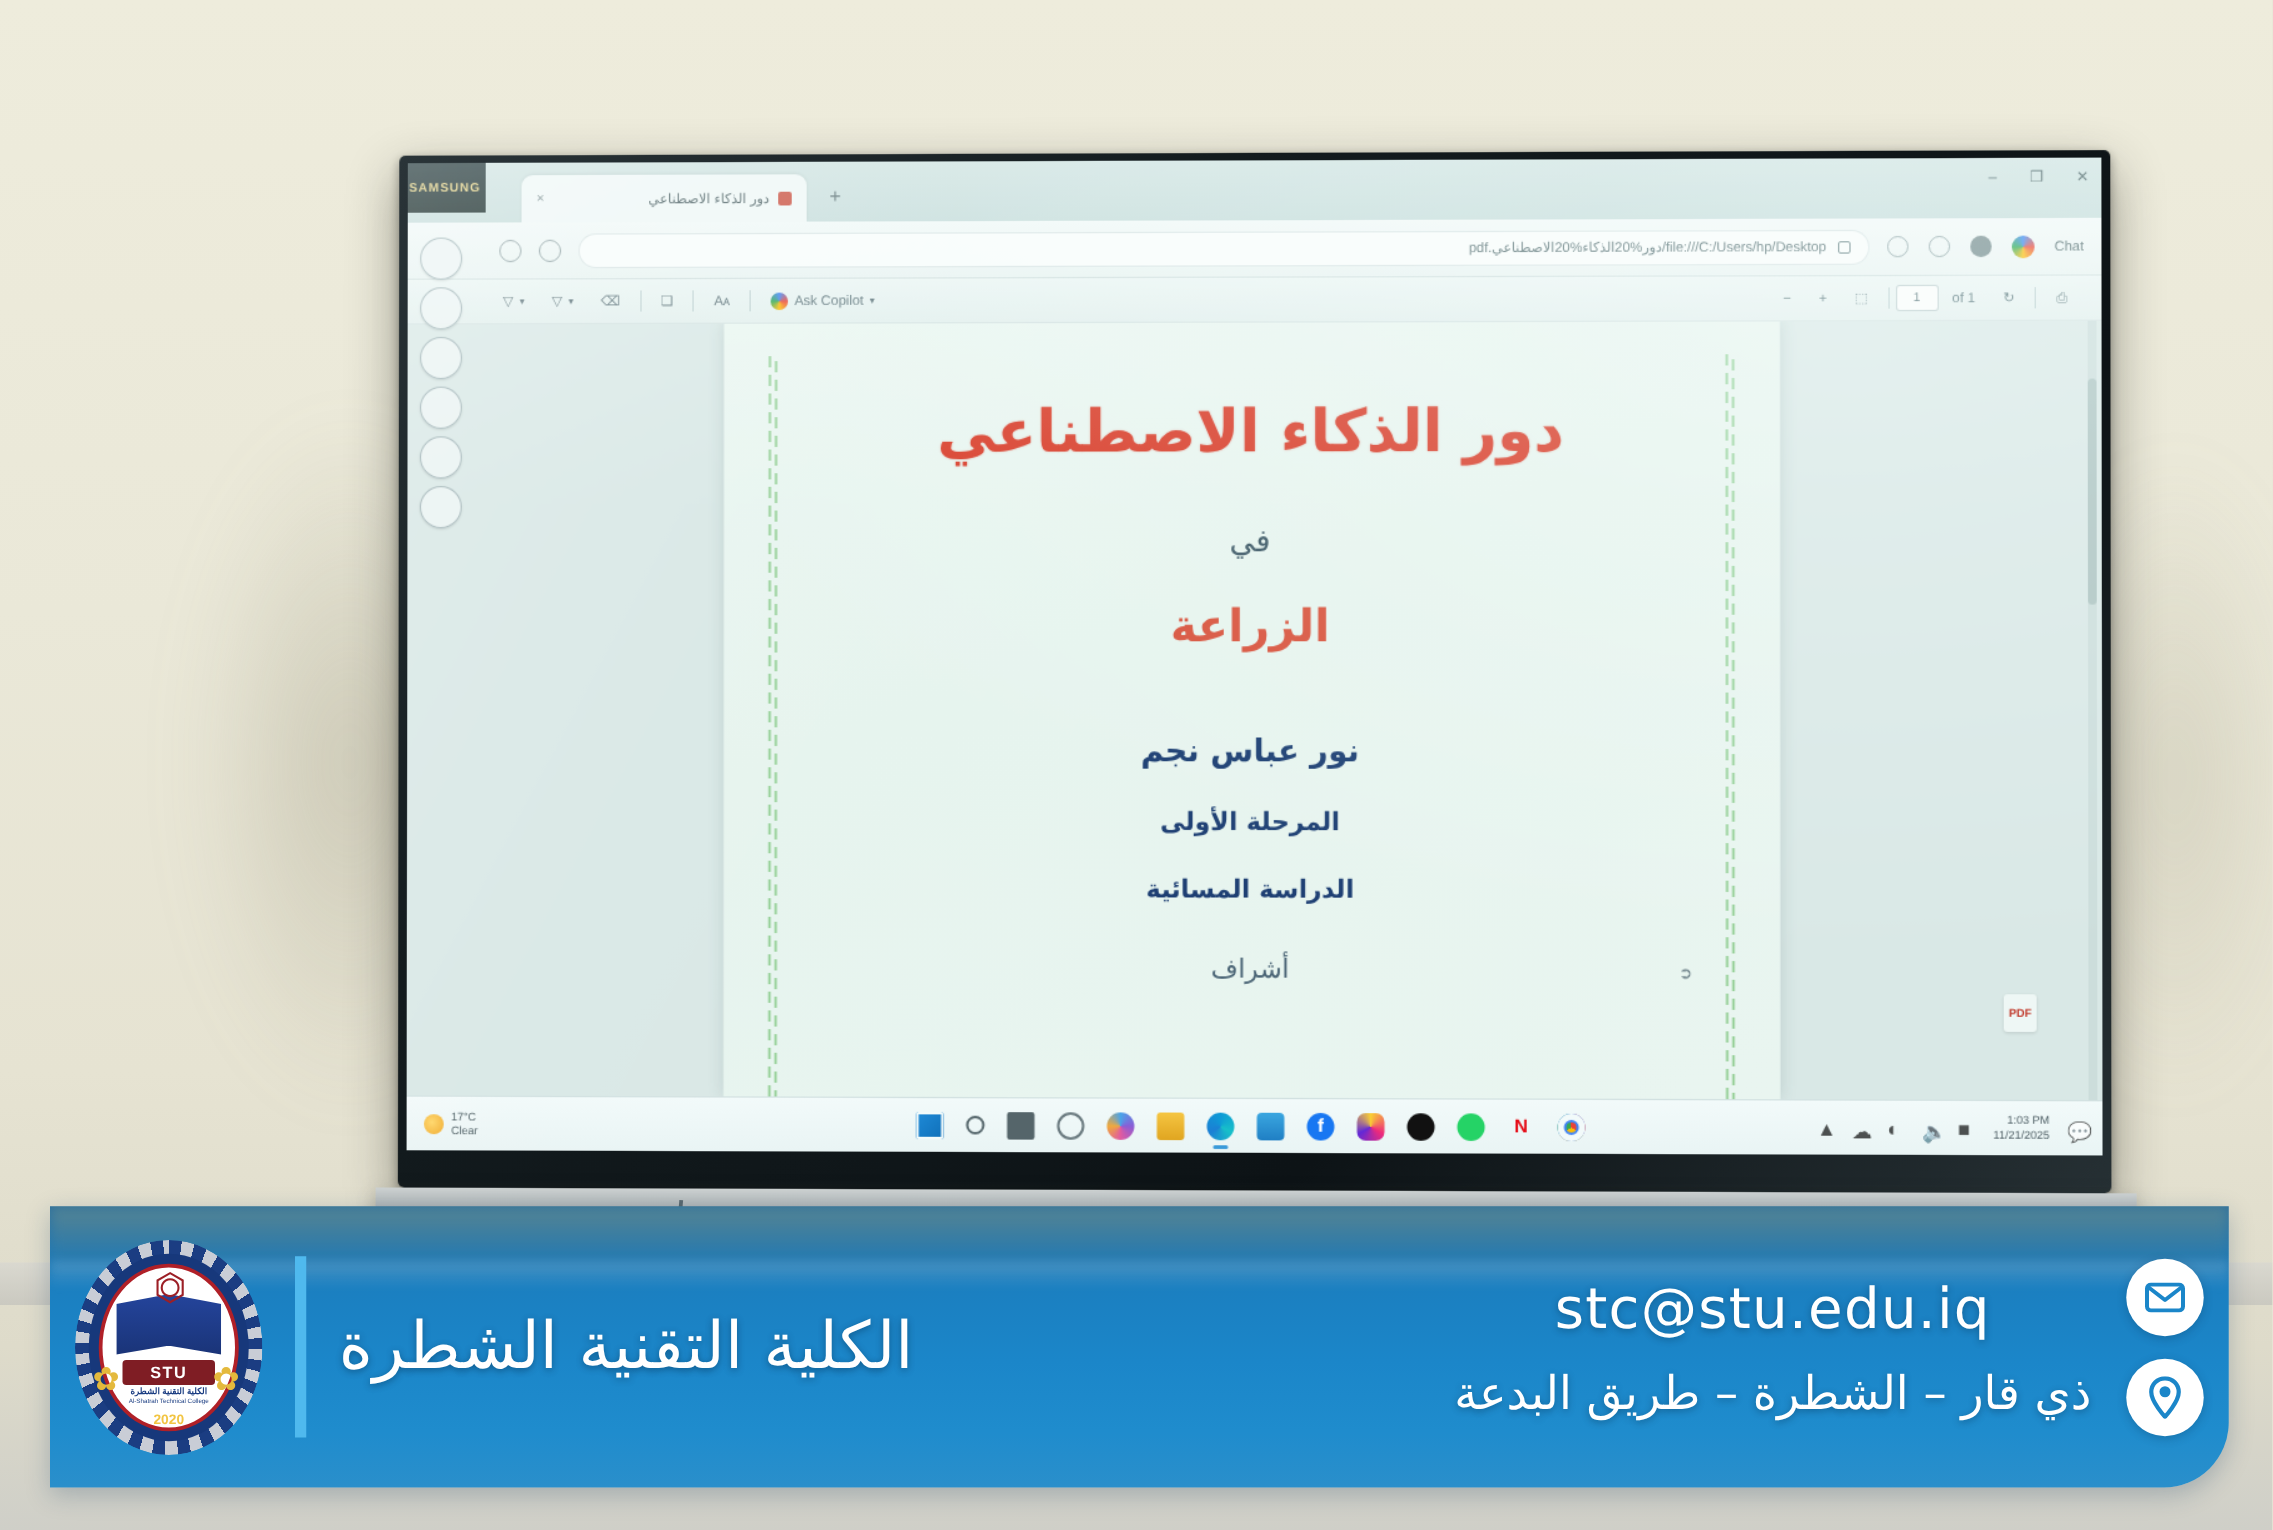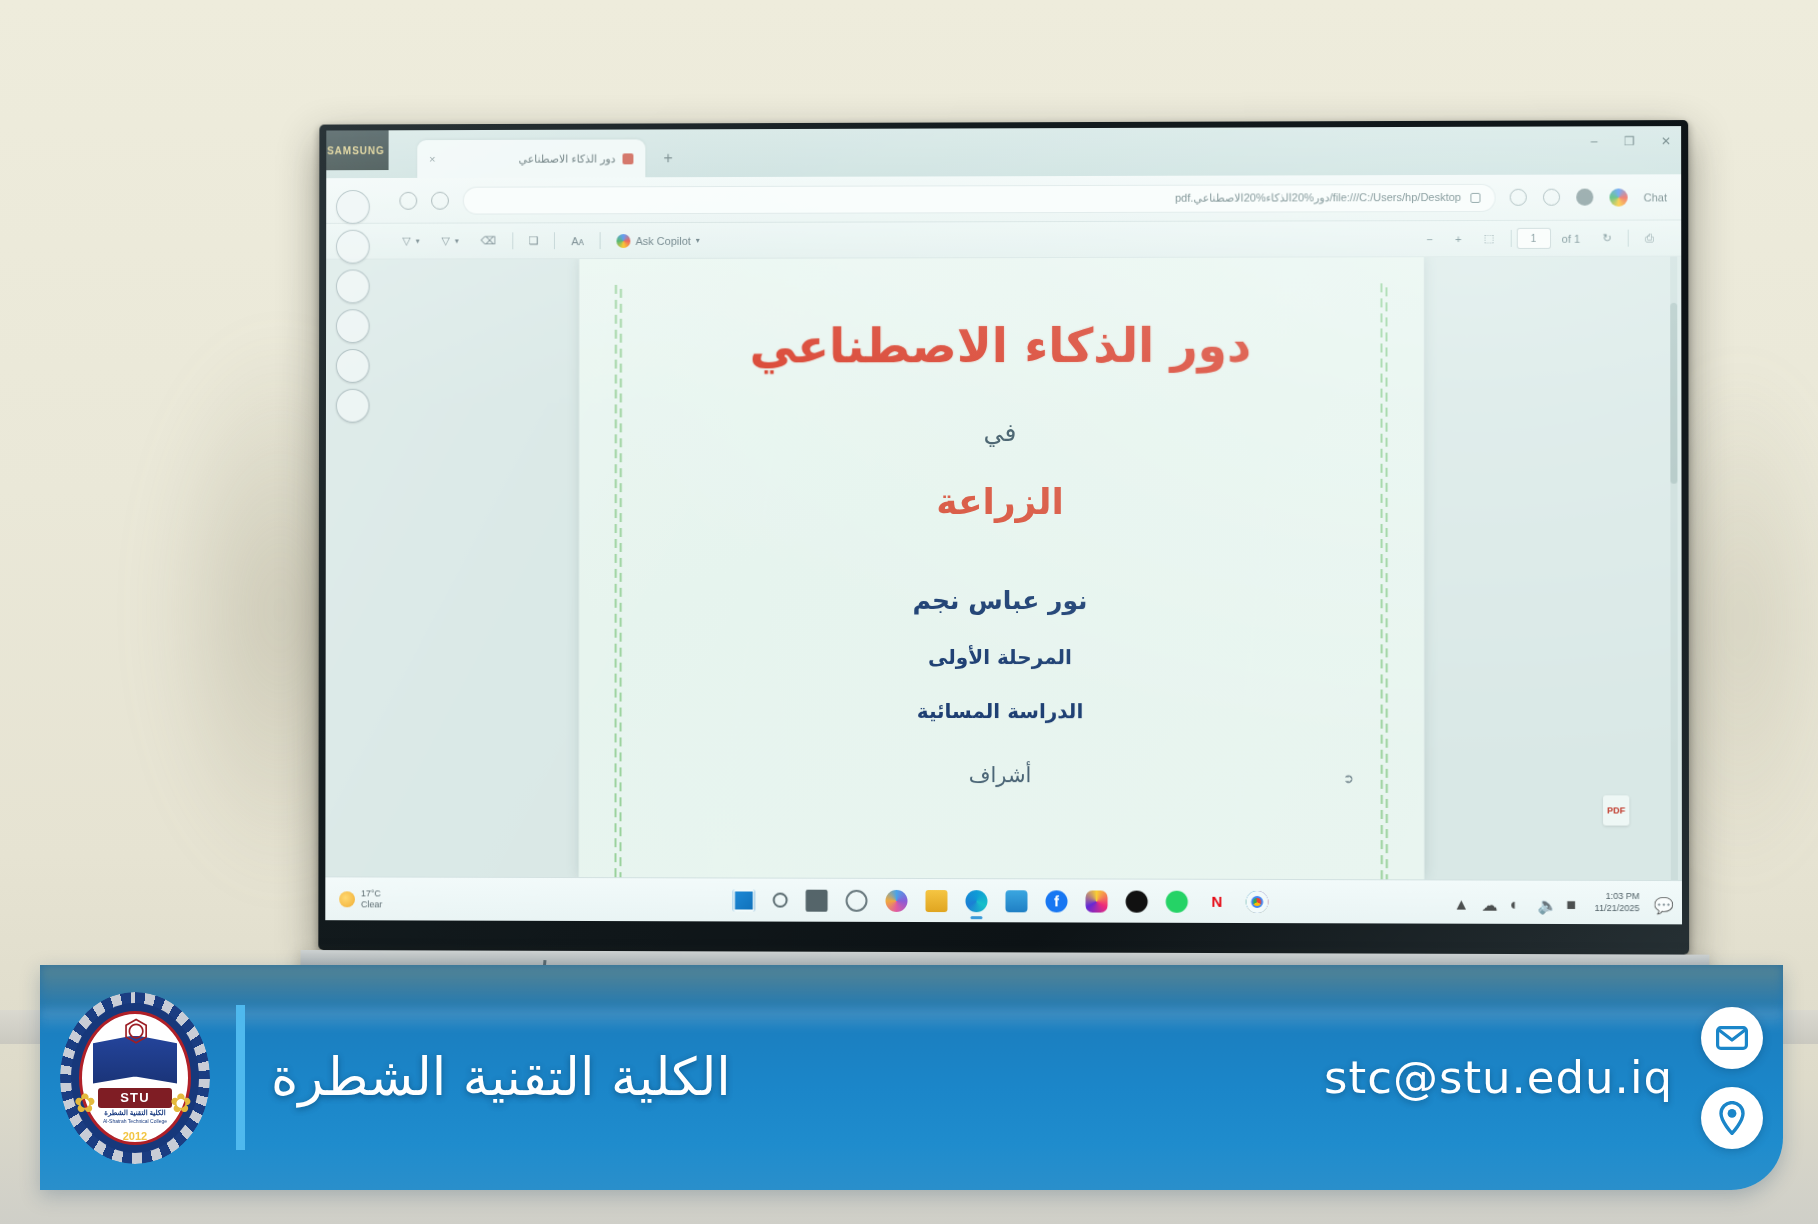--- a/index.html
+++ b/index.html
@@ -513,35 +513,36 @@
     <div class="logo-wrap">
       <div class="crest">
         <div class="gear"></div>
         <div class="ring"></div>
         <div class="ring2"></div>
         <div class="book"></div>
         <div class="snake">⏣</div>
         <div class="plaque">STU</div>
         <div class="sub1">الكلية التقنية الشطرة</div>
         <div class="sub2">Al-Shatrah Technical College</div>
-        <div class="year">2012</div>
+        <div class="year">2020</div>
         <div class="laurelL">✿</div>
         <div class="laurelR">✿</div>
       </div>
     </div>
 
     <div class="divider"></div>
 
     <div class="college">
       <div class="ar">الكلية التقنية الشطرة</div>
     </div>
 
     <div class="contact">
       <div class="contact-text">
         <div class="email">stc@stu.edu.iq</div>
+        <div class="addr">ذي قار – الشطرة – طريق البدعة</div>
       </div>
       <div class="icons-col">
         <div class="cicon">
           <svg width="32" height="24" viewBox="0 0 32 24" aria-hidden="true">
             <rect x="1.6" y="1.6" width="28.8" height="20.8" rx="3.2" fill="none" stroke="#1b86c9" stroke-width="3.2"></rect>
             <path d="M3 4 L16 14 L29 4" fill="none" stroke="#1b86c9" stroke-width="3.2" stroke-linecap="round" stroke-linejoin="round"></path>
           </svg>
         </div>
         <div class="cicon">
           <svg width="28" height="34" viewBox="0 0 28 34" aria-hidden="true">

